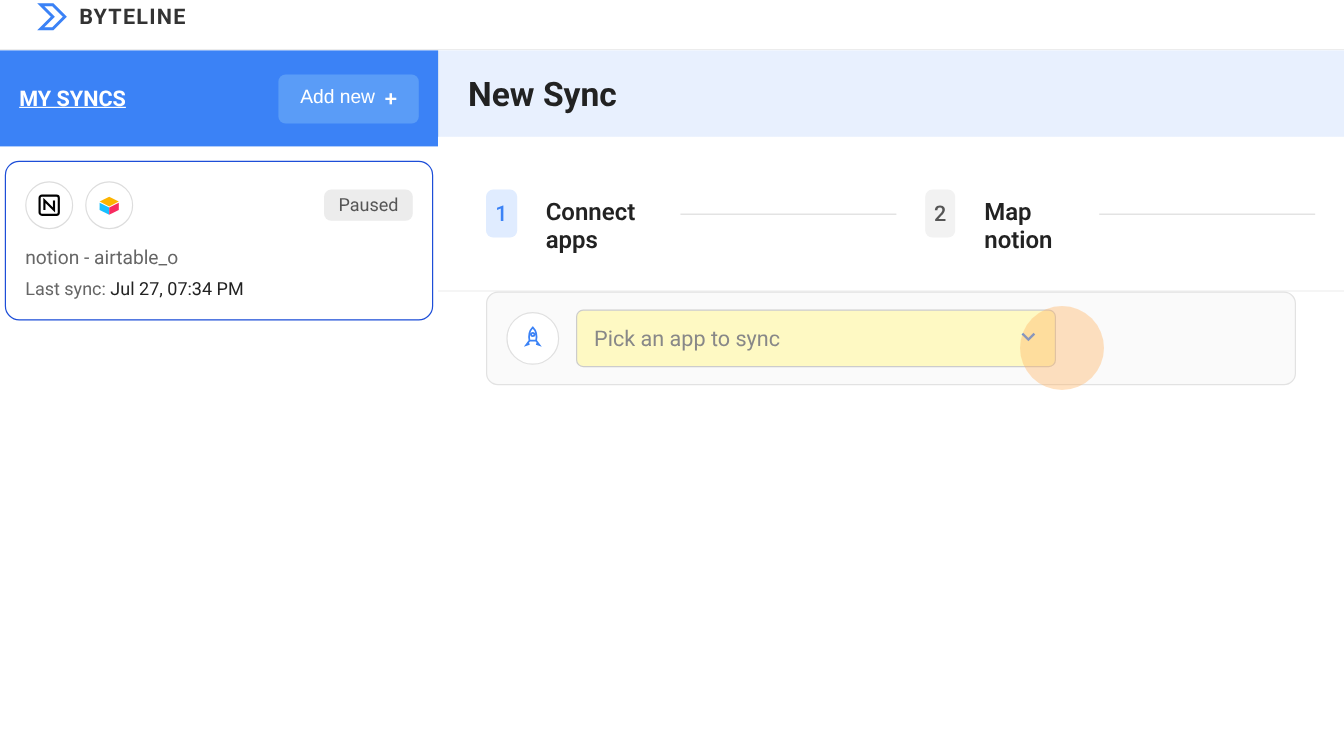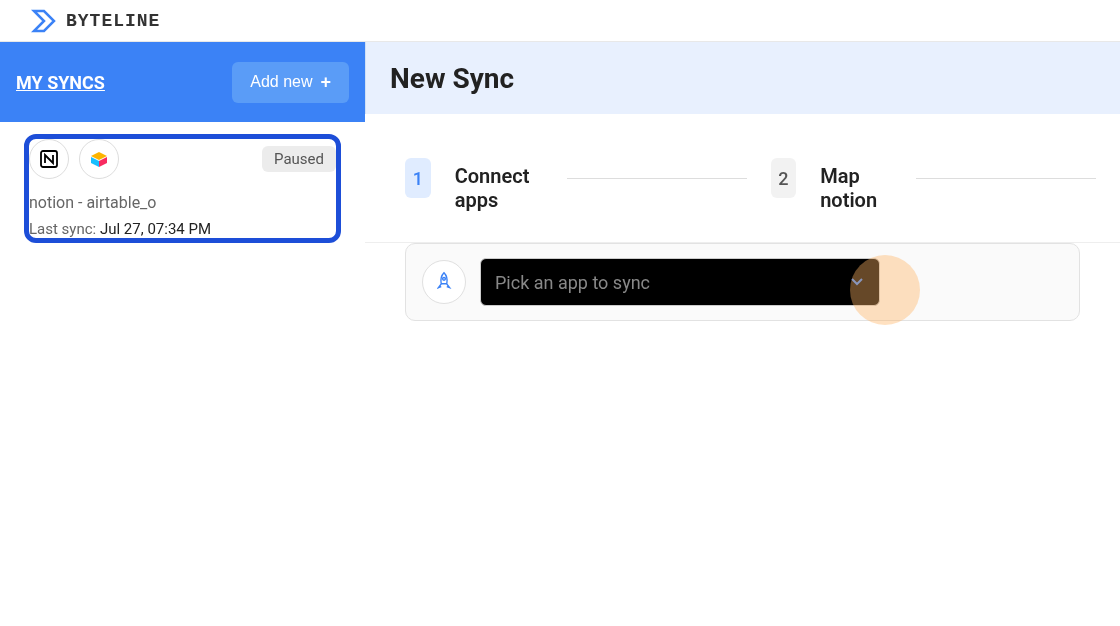--- a/index.html
+++ b/index.html
@@ -1,31 +1,31 @@
 <!DOCTYPE html>
 <html><head>
   <meta charset="utf-8">
   <style>
     * { box-sizing: border-box; margin: 0; padding: 0; }
     body { font-family: -apple-system, BlinkMacSystemFont, 'Segoe UI', Roboto, sans-serif; width: 1120px; height: 626px; overflow: hidden; background: #fff; }
 
-    .header { height: 42px; display: flex; align-items: center; padding-left: 30px; border-bottom: 1px solid #e8e8e8; font-family: Liberation Mono, monospace; }
+    .header { height: 42px; display: flex; align-items: flex-start; padding-left: 30px; border-bottom: 1px solid #e8e8e8; }
     .logo { display: flex; align-items: center; gap: 8px; }
     .logo-icon { width: 28px; height: 28px; }
     .logo-text { font-size: 18px; font-weight: 700; letter-spacing: 1px; color: #333; }
 
     .content { display: flex; height: calc(100% - 42px); }
 
     .sidebar { width: 365px; background: #fff; }
     .sidebar-header { background: #3b82f6; height: 80px; display: flex; align-items: center; justify-content: space-between; padding: 0 16px; }
     .sidebar-title { color: #fff; font-size: 18px; font-weight: 700; text-decoration: underline; }
     .add-new-btn { background: #5a9cf7; color: #fff; border: none; border-radius: 6px; padding: 10px 18px; font-size: 16px; font-weight: 500; cursor: pointer; display: flex; align-items: center; gap: 8px; }
     .add-new-btn span.plus { font-size: 18px; font-weight: 700; }
 
-    .sync-card { margin: 12px 24px; border: 5px solid #1d4ed8; border-radius: 12px; }
+    .sync-card { margin: 12px 4px; border: 1px solid #1d4ed8; border-radius: 12px; padding: 16px; }
     .sync-card-top { display: flex; align-items: center; justify-content: space-between; }
     .sync-icons { display: flex; gap: 10px; }
     .app-icon-circle { width: 40px; height: 40px; border: 1px solid #ddd; border-radius: 50%; display: flex; align-items: center; justify-content: center; background: #fff; }
     .status-badge { background: #ececec; color: #555; padding: 4px 12px; border-radius: 6px; font-size: 15px; }
     .sync-name { margin-top: 14px; color: #666; font-size: 16px; }
     .sync-meta { margin-top: 8px; color: #666; font-size: 15px; }
     .sync-meta .value { color: #222; }
 
     .main { flex: 1; background: #fff; position: relative; }
     .main-header { background: linear-gradient(180deg, #e8f0fe 0%, #e8f0fe 100%); border-left: 1px solid #d0e0f5; height: 72px; display: flex; align-items: center; padding-left: 24px; }
@@ -36,21 +36,21 @@
     .step-num { width: 36px; height: 40px; display: flex; align-items: center; justify-content: center; border-radius: 6px; font-size: 18px; font-weight: 500; }
     .step-num.active { background: #e0ecff; color: #3b82f6; }
     .step-num.inactive { background: #f2f2f2; color: #555; }
     .step-label { font-size: 20px; font-weight: 600; color: #222; margin-top: 20px; }
     .step-line { flex: 1; height: 1px; background: #ddd; min-width: 180px; }
 
     .instruction { padding: 24px 40px 20px; font-size: 19px; color: #333; }
 
     .picker-row { margin: 0 40px; border: 1px solid #e2e2e2; border-radius: 10px; padding: 14px 16px; display: flex; align-items: center; gap: 14px; background: #fafafa; }
     .rocket-circle { width: 44px; height: 44px; border: 1px solid #e0e0e0; border-radius: 50%; display: flex; align-items: center; justify-content: center; background: #fff; }
-    .app-select { flex: 0 0 400px; height: 48px; border: 1px solid #ccc; border-radius: 6px; background: #000000; padding: 0 14px; display: flex; align-items: center; justify-content: space-between; cursor: pointer; }
+    .app-select { flex: 0 0 400px; height: 48px; border: 1px solid #ccc; border-radius: 6px; background: #fef9c3; padding: 0 14px; display: flex; align-items: center; justify-content: space-between; cursor: pointer; }
     .app-select-text { color: #888; font-size: 18px; }
     .chevron { color: #3b82f6; font-size: 18px; }
 
     .click-indicator { position: absolute; width: 70px; height: 70px; border-radius: 50%; background: rgba(255, 180, 100, 0.4); top: 248px; left: 520px; transform: translate(-50%, -50%); pointer-events: none; z-index: 10; }
   </style>
 </head>
 <body>
 
 <div class="header">
   <div class="logo">

